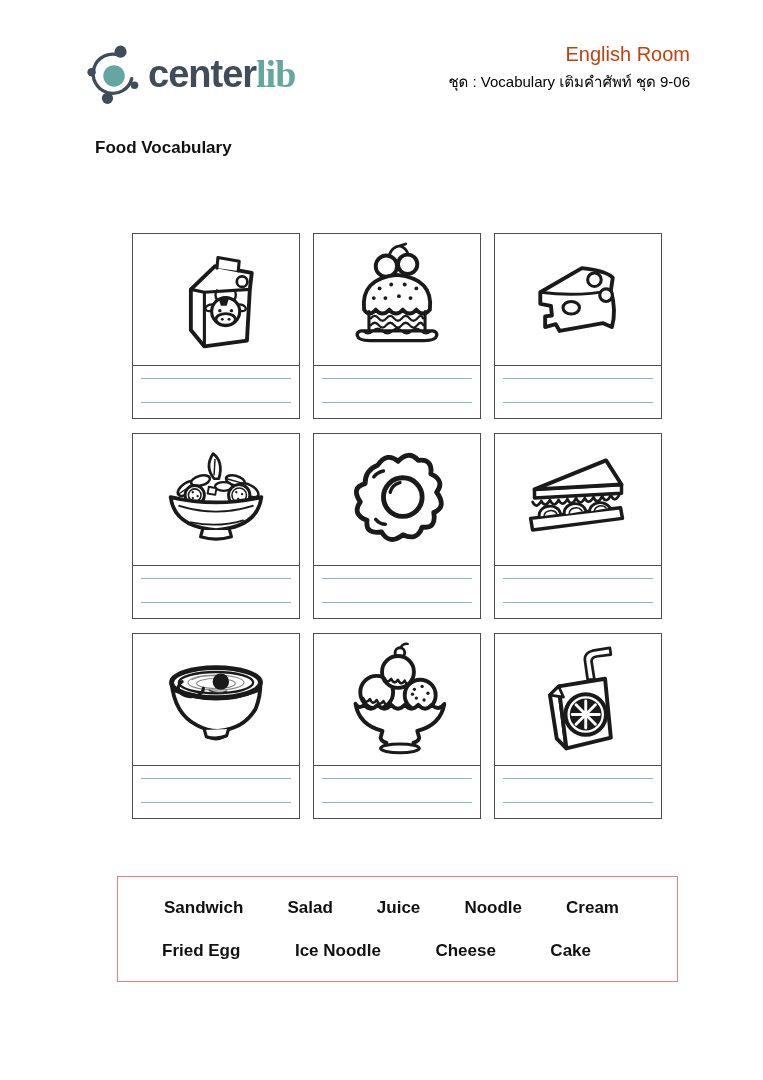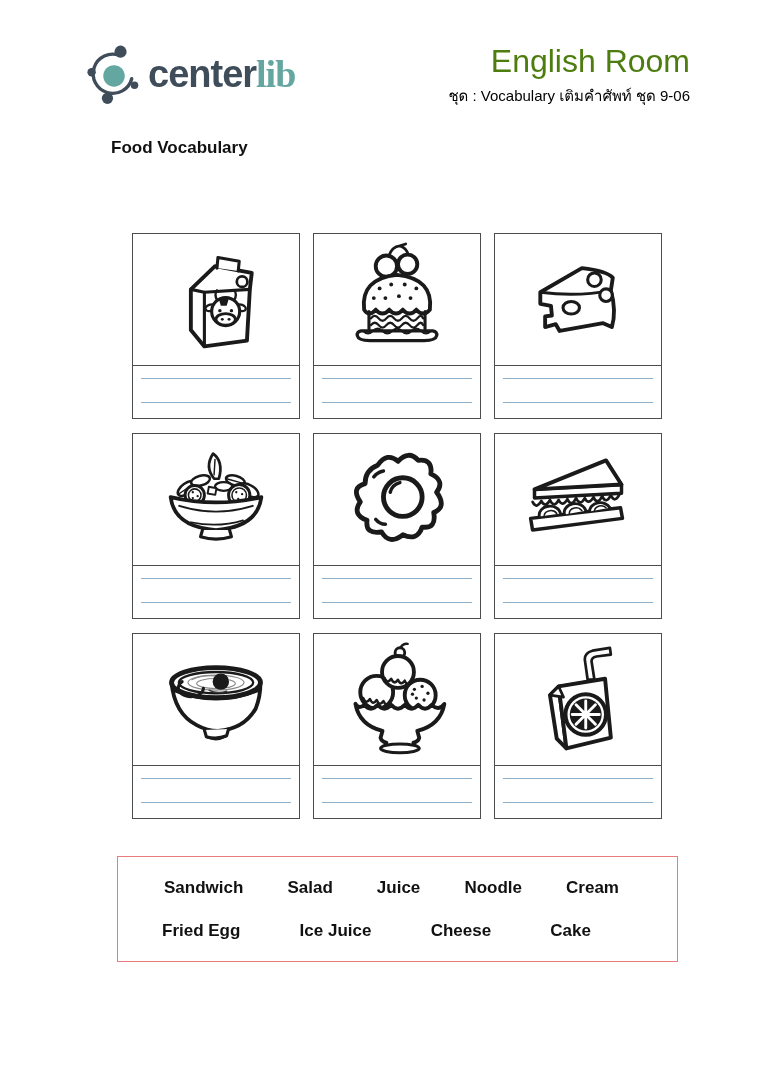--- a/index.html
+++ b/index.html
@@ -5,36 +5,36 @@
   html,body{margin:0;padding:0;background:#fff;}
   .page{position:relative;width:763px;height:1080px;background:#fff;overflow:hidden;
         font-family:"Liberation Sans",sans-serif;color:#111;}
   
   .logo-icon{position:absolute;left:86px;top:44px;width:56px;height:62px;}
   .logo-text{position:absolute;left:148px;top:55px;font-size:38px;font-weight:bold;letter-spacing:-1px;line-height:1;}
   .logo-text .c1{color:#3e4d59;}
   .logo-text .c2{color:#64a7a1;font-family:Liberation Serif, serif;}
   .tagline{position:absolute;left:86px;top:97px;font-size:14px;color:#3e4d59;}
   .title-block{position:absolute;right:73px;top:42px;text-align:right;}
-  .title{font-size:32px;line-height:1.2;color:#4d7c0f;}
+  .title{font-size:20px;line-height:1.2;color:#c2410c;}
   .subtitle{font-size:15px;margin-top:4px;color:#000;}
   
-  .heading{position:absolute;left:111px;top:138px;font-size:17px;font-weight:bold;}
+  .heading{position:absolute;left:95px;top:138px;font-size:17px;font-weight:bold;}
   .instruction{position:absolute;left:95px;top:190px;font-size:16px;}
   
   .grid{position:absolute;left:132px;top:233px;display:grid;
         grid-template-columns:repeat(3,168px);grid-auto-rows:186px;column-gap:13px;row-gap:14px;}
   .cell{box-sizing:border-box;border:1.5px solid #4c4d4f;background:#fff;display:flex;flex-direction:column;}
   .pic{flex:1;display:flex;align-items:center;justify-content:center;overflow:hidden;}
   .pic svg{display:block;}
   .lines{position:relative;height:52px;border-top:1.5px solid #4c4d4f;}
   .aline{position:absolute;left:8px;right:8px;height:0;border-top:1.5px solid #8fb0c8;}
   .l1{top:12px;} .l2{top:36px;}
   
-  .word-bank{position:absolute;left:117px;top:856px;width:561px;height:106px;box-sizing:border-box;
+  .word-bank{position:absolute;left:117px;top:876px;width:561px;height:106px;box-sizing:border-box;
              border:1.5px solid #e87b7b;display:flex;flex-direction:column;justify-content:center;gap:23px;}
   .wb-row{display:flex;justify-content:space-between;font-size:17px;font-weight:bold;}
   .wb-row.r1{padding:0 58px 0 46px;}
   .wb-row.r2{padding:0 86px 0 44px;}
 </style>
 </head>
 <body>
 
 <div class="page">
 
@@ -273,19 +273,19 @@
   <div class="word-bank">
     <div class="wb-row r1">
       <span>Sandwich</span>
       <span>Salad</span>
       <span>Juice</span>
       <span>Noodle</span>
       <span>Cream</span>
     </div>
     <div class="wb-row r2">
       <span>Fried Egg</span>
-      <span>Ice Juice</span>
+      <span>Ice Noodle</span>
       <span>Cheese</span>
       <span>Cake</span>
     </div>
   </div>
 
 </div>
 
 </body></html>

